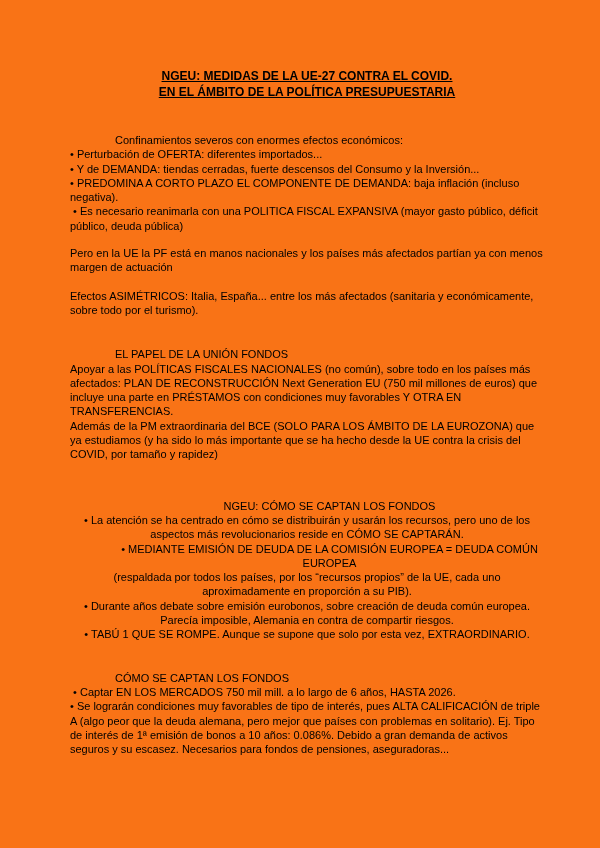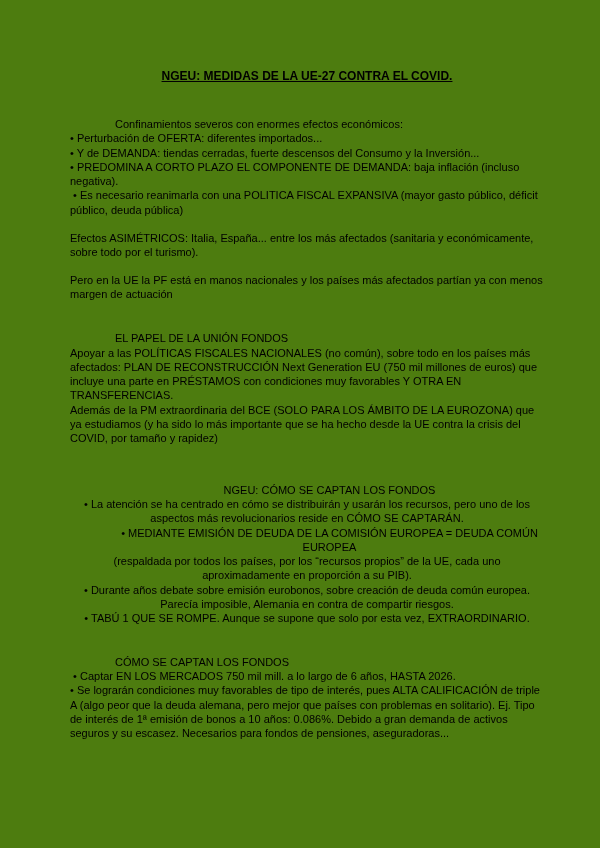--- a/index.html
+++ b/index.html
@@ -1,21 +1,21 @@
 <!DOCTYPE html>
 <html><head>
 <meta charset="utf-8">
 <style>
   html, body { margin: 0; padding: 0; background: #ffffff; }
   .page {
     position: relative;
     width: 600px;
     height: 848px;
     margin: 0 auto;
-    background: #4d7c0f;
+    background: #f97316;
     box-sizing: border-box;
     padding: 68px 56px 20px 70px;
     font-family: "Liberation Sans", "DejaVu Sans", sans-serif;
     font-size: 11px;
     line-height: 14.3px;
     color: #000000;
     overflow: hidden;
   }
   .title-block {
     text-align: center;
@@ -34,33 +34,34 @@
   .gap-xl { margin-top: 37px; text-align: center; }
   .gap-xxl { margin-top: 29px; }
 </style>
 </head>
 <body>
 
 <div class="page">
 
   <div class="title-block">
     <div class="title-line">NGEU: MEDIDAS DE LA UE-27 CONTRA EL COVID.</div>
+    <div class="title-line">EN EL ÁMBITO DE LA POLÍTICA PRESUPUESTARIA</div>
   </div>
 
   <div>
     <div class="para bold">Confinamientos severos con enormes efectos económicos:</div>
     <div class="para">• Perturbación de OFERTA: diferentes importados...</div>
     <div class="para">• Y de DEMANDA: tiendas cerradas, fuerte descensos del Consumo y la Inversión...</div>
     <div class="para">• PREDOMINA A CORTO PLAZO EL COMPONENTE DE DEMANDA: baja inflación (incluso negativa).</div>
     <div class="para"> • Es necesario reanimarla con una POLITICA FISCAL EXPANSIVA (mayor gasto público, déficit público, deuda pública)</div>
   </div>
 
+  <div class="para gap-sm">Pero en la UE la PF está en manos nacionales y los países más afectados partían ya con menos margen de actuación</div>
+
   <div class="para gap-md">Efectos ASIMÉTRICOS: Italia, España... entre los más afectados (sanitaria y económicamente, sobre todo por el turismo).</div>
-
-  <div class="para gap-sm">Pero en la UE la PF está en manos nacionales y los países más afectados partían ya con menos margen de actuación</div>
 
   <div class="gap-lg">
     <div class="para bold">EL PAPEL DE LA UNIÓN FONDOS</div>
     <div class="para">Apoyar a las POLÍTICAS FISCALES NACIONALES (no común), sobre todo en los países más afectados: PLAN DE RECONSTRUCCIÓN Next Generation EU (750 mil millones de euros) que incluye una parte en PRÉSTAMOS con condiciones muy favorables Y OTRA EN TRANSFERENCIAS.</div>
     <div class="para">Además de la PM extraordinaria del BCE (SOLO PARA LOS ÁMBITO DE LA EUROZONA) que ya estudiamos (y ha sido lo más importante que se ha hecho desde la UE contra la crisis del COVID, por tamaño y rapidez)</div>
   </div>
 
   <div class="gap-xl">
     <div class="para bold">NGEU: CÓMO SE CAPTAN LOS FONDOS</div>
     <div class="para">• La atención se ha centrado en cómo se distribuirán y usarán los recursos, pero uno de los aspectos más revolucionarios reside en CÓMO SE CAPTARÁN.</div>

